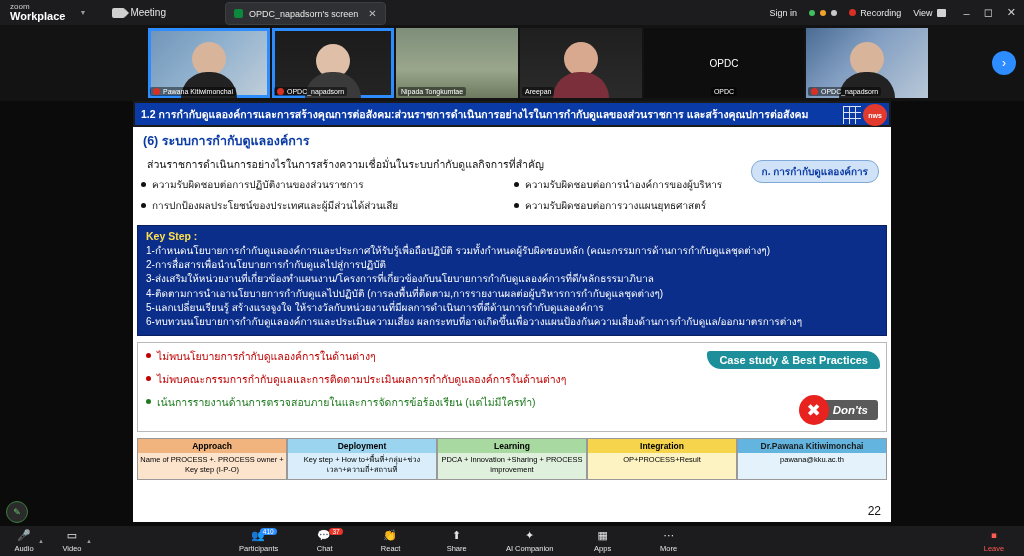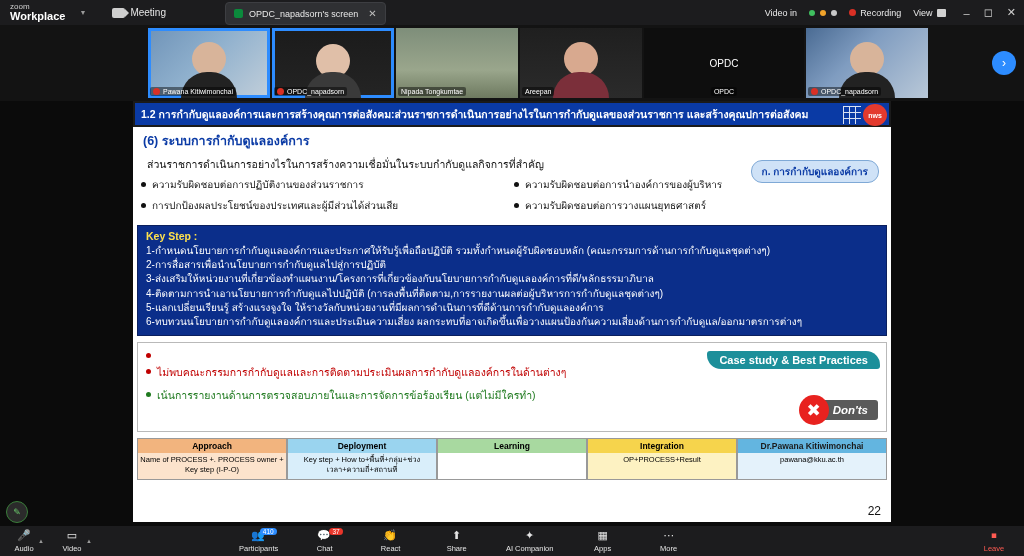--- a/index.html
+++ b/index.html
@@ -115,21 +115,21 @@
   <div class="meeting-chip">
     <span class="camico"></span>
     <span>Meeting</span>
   </div>
   <div class="share-tab">
     <span class="greendot"></span>
     <span>OPDC_napadsorn's screen</span>
     <span class="xclose">✕</span>
   </div>
   <div class="topright">
-    <span class="signin">Video in</span>
+    <span class="signin">Sign in</span>
     <span class="dotgroup">
       <span class="d" style="background:#3fbf5f"></span>
       <span class="d" style="background:#f0a32a"></span>
       <span class="d" style="background:#c8c8c8"></span>
     </span>
     <span class="rec">
       <span class="rdot"></span>
       <span>Recording</span>
     </span>
     <span class="viewbtn">
@@ -237,20 +237,21 @@
       <div class="kl">3-ส่งเสริมให้หน่วยงานที่เกี่ยวข้องทำแผนงาน/โครงการที่เกี่ยวข้องกับนโยบายการกำกับดูแลองค์การที่ดี/หลักธรรมาภิบาล</div>
       <div class="kl">4-ติดตามการนำเอานโยบายการกำกับดูแลไปปฏิบัติ (การลงพื้นที่ติดตาม,การรายงานผลต่อผู้บริหารการกำกับดูแลชุดต่างๆ)</div>
       <div class="kl">5-แลกเปลี่ยนเรียนรู้ สร้างแรงจูงใจ ให้รางวัลกับหน่วยงานที่มีผลการดำเนินการที่ดีด้านการกำกับดูแลองค์การ</div>
       <div class="kl">6-ทบทวนนโยบายการกำกับดูแลองค์การและประเมินความเสี่ยง ผลกระทบที่อาจเกิดขึ้นเพื่อวางแผนป้องกันความเสี่ยงด้านการกำกับดูแล/ออกมาตรการต่างๆ</div>
     </div>
 
     <div class="dontbox">
       <div class="casestudy">Case study &amp; Best Practices</div>
       <div class="dl">
           <span class="dot"></span>
+          <span>ไม่พบนโยบายการกำกับดูแลองค์การในด้านต่างๆ</span>
         </div>
       <div class="dl">
           <span class="dot"></span>
           <span>ไม่พบคณะกรรมการกำกับดูแลและการติดตามประเมินผลการกำกับดูแลองค์การในด้านต่างๆ</span>
         </div>
       <div class="dl green">
           <span class="dot"></span>
           <span>เน้นการรายงานด้านการตรวจสอบภายในและการจัดการข้อร้องเรียน (แต่ไม่มีใครทำ)</span>
         </div>
       <div class="dontsbadge">
@@ -263,20 +264,21 @@
       <div class="tcell c1">
         <div class="th">Approach</div>
         <div class="td">Name of PROCESS +. PROCESS owner + Key step (I-P-O)</div>
       </div>
       <div class="tcell c2">
         <div class="th">Deployment</div>
         <div class="td">Key step + How to+พื้นที่+กลุ่ม+ช่วงเวลา+ความถี่+สถานที่</div>
       </div>
       <div class="tcell c3">
         <div class="th">Learning</div>
+        <div class="td">PDCA + Innovation +Sharing + PROCESS improvement</div>
       </div>
       <div class="tcell c4">
         <div class="th">Integration</div>
         <div class="td">OP+PROCESS+Result</div>
       </div>
       <div class="tcell c5">
         <div class="th">Dr.Pawana Kitiwimonchai</div>
         <div class="td">pawana@kku.ac.th</div>
       </div>
     </div>

